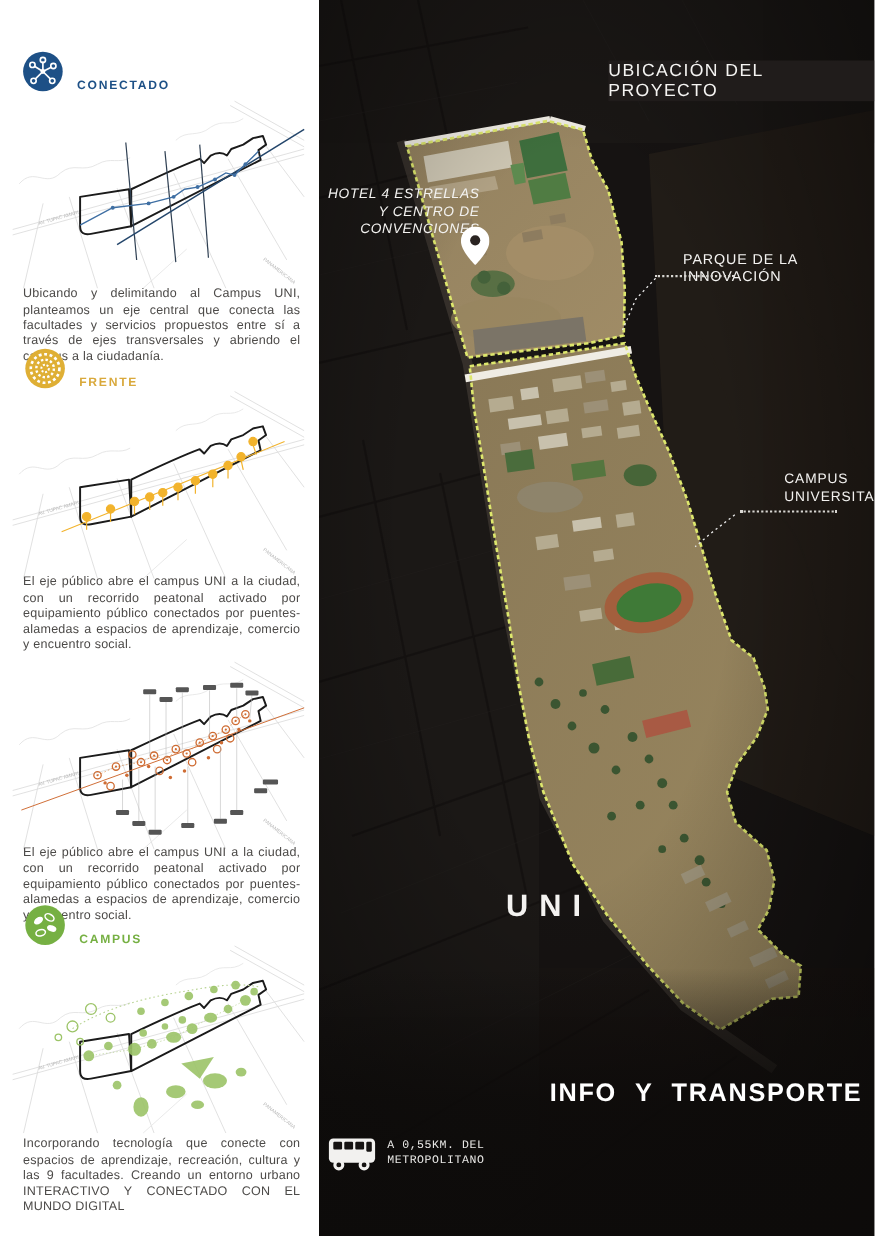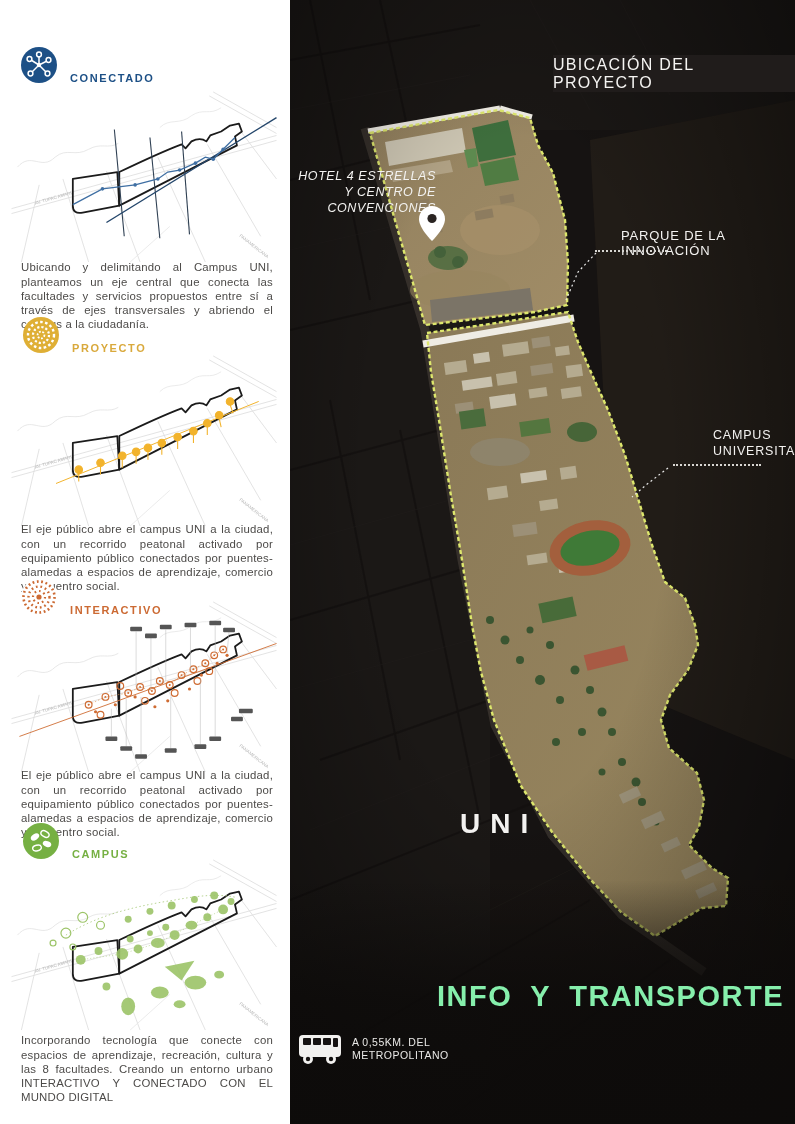--- a/index.html
+++ b/index.html
@@ -20,23 +20,23 @@
   #map-svg{position:absolute;left:0;top:0;}
   .maplabel{position:absolute;color:#f3f2f0;white-space:pre-line;}
   #header-band{position:absolute;right:0;top:55px;width:242px;height:37px;background:#201c1b;
     display:flex;align-items:center;justify-content:flex-end;padding-right:13px;}
   #header-band span{color:#f5f4f2;font-size:16px;letter-spacing:1.3px;}
   #hotel-label{left:4px;top:168px;width:142px;text-align:right;font-size:12.5px;line-height:16px;letter-spacing:.6px;font-style:italic;}
   #parque-label{left:303px;top:228px;font-size:13px;letter-spacing:.8px;margin-left:28px;}
   .dotted-u{position:absolute;border-top:2px dotted #d8d6d2;height:0;}
   #campus-label{left:382px;top:427px;font-size:12.5px;line-height:16px;letter-spacing:.8px;margin-left:41px;}
   #uni-label{left:170px;top:808px;font-size:28px;font-weight:600;letter-spacing:10px;}
-  #info-heading{position:absolute;right:11px;top:980px;color:#86efac;font-size:29px;font-weight:700;
+  #info-heading{position:absolute;right:11px;top:980px;color:#ffffff;font-size:23px;font-weight:700;
     letter-spacing:1.5px;word-spacing:9px;}
-  #transport-row{position:absolute;left:8px;right:4px;top:1032px;display:flex;align-items:flex-start;}
+  #transport-row{position:absolute;left:8px;right:4px;top:1032px;display:flex;align-items:flex-start;font-family:Liberation Mono, monospace;}
   .t-item{display:flex;align-items:center;gap:10px;}
   .t-item .t-icon{flex:0 0 auto;}
   .t-label{color:#e9e8e6;font-size:10.5px;line-height:13.5px;letter-spacing:.5px;white-space:pre-line;}
   #t1{width:168px}#t2{width:162px}#t3{width:165px}
 </style>
 </head>
 <body>
 
 <div id="poster">
 
@@ -112,21 +112,21 @@
 
     <div class="sec-head" style="left:22px;top:316px">
       <svg class="badge" viewBox="0 0 38 38">
         <circle cx="19" cy="19" r="18" fill="#dfaf35"></circle>
         <g stroke="#fff" fill="none">
           <circle cx="19" cy="19" r="13" stroke-width="2.4" stroke-dasharray="2.6 2.4"></circle>
           <circle cx="19" cy="19" r="8" stroke-width="2.2" stroke-dasharray="2.2 2"></circle>
           <circle cx="19" cy="19" r="3.4" stroke-width="1.8" stroke-dasharray="1.8 1.6"></circle>
         </g>
       </svg>
-      <span class="sec-label c-yellow">PROYECTO</span>
+      <span class="sec-label c-yellow">FRENTE</span>
     </div>
     <svg class="diagram" style="top:352px" viewBox="0 0 270 178">
       <use href="#basemap"></use>
       <line x1="45" y1="133" x2="250" y2="50" stroke="#f2b32c" stroke-width="1"></line>
       <g stroke="#f2b32c" stroke-width="1.1">
         <g fill="#f2b32c">
           <line x1="68" y1="122" x2="68" y2="131"></line>
             <circle cx="68" cy="119" r="3.8"></circle>
           <line x1="90" y1="115" x2="90" y2="124"></line>
             <circle cx="90" cy="112" r="3.8"></circle>
@@ -146,32 +146,20 @@
             <circle cx="198" cy="72" r="3.8"></circle>
           <line x1="210" y1="67" x2="212" y2="76"></line>
             <circle cx="210" cy="64" r="3.8"></circle>
           <line x1="221" y1="53" x2="224" y2="62"></line>
             <circle cx="221" cy="50" r="3.8"></circle>
         </g>
       </g>
     </svg>
     <p class="para" style="top:511px">El eje público abre el campus UNI a la ciudad, con un recorrido peatonal activado por equipamiento público conectados por puentes-alamedas a espacios de aprendizaje, comercio y encuentro social.</p>
 
-    <div class="sec-head" style="left:20px;top:578px">
-      <svg class="badge" viewBox="0 0 38 38">
-        <circle cx="19" cy="19" r="18" fill="#ffffff"></circle>
-        <g stroke="#cc6a33" fill="none">
-          <circle cx="19" cy="19" r="15.5" stroke-width="2.6" stroke-dasharray="1.8 2.6"></circle>
-          <circle cx="19" cy="19" r="10.5" stroke-width="2.4" stroke-dasharray="1.7 2.9"></circle>
-          <circle cx="19" cy="19" r="6" stroke-width="2.2" stroke-dasharray="1.6 3"></circle>
-        </g>
-        <circle cx="19" cy="19" r="2.6" fill="#cc6a33"></circle>
-      </svg>
-      <span class="sec-label c-orange">INTERACTIVO</span>
-    </div>
     <svg class="diagram" style="top:598px" viewBox="0 0 270 178">
       <use href="#basemap"></use>
       <line x1="8" y1="140" x2="268" y2="46" stroke="#cf6c33" stroke-width="0.9"></line>
       <polyline points="78,108 95,100 118,96 130,90 142,94 150,84 160,88 172,78 184,72 196,66 205,58 214,52" fill="none" stroke="#d98c4a" stroke-width="0.6" stroke-dasharray="1.5 2"></polyline>
       <g fill="none" stroke="#cf6c33" stroke-width="1.2">
         <circle cx="78" cy="108" r="3.4"></circle>
           <circle cx="95" cy="100" r="3.4"></circle>
           <circle cx="118" cy="96" r="3.4"></circle>
         <circle cx="130" cy="90" r="3.4"></circle>
           <circle cx="142" cy="94" r="3.4"></circle>
@@ -289,21 +277,21 @@
         <polygon points="155,112 185,106 172,126"></polygon>
       </g>
       <g fill="none" stroke="#9cc468" stroke-width="1.2">
         <circle cx="55" cy="78" r="5"></circle>
           <circle cx="72" cy="62" r="5"></circle>
           <circle cx="90" cy="70" r="4"></circle>
         <circle cx="42" cy="88" r="3"></circle>
           <circle cx="62" cy="92" r="3"></circle>
       </g>
     </svg>
-    <p class="para" style="top:1022px">Incorporando tecnología que conecte con espacios de aprendizaje, recreación, cultura y las 8 facultades. Creando un entorno urbano INTERACTIVO Y CONECTADO CON EL MUNDO DIGITAL</p>
+    <p class="para" style="top:1022px">Incorporando tecnología que conecte con espacios de aprendizaje, recreación, cultura y las 9 facultades. Creando un entorno urbano INTERACTIVO Y CONECTADO CON EL MUNDO DIGITAL</p>
   </div>
 
   <div id="map-panel">
     <svg id="map-svg" width="505" height="1124" viewBox="0 0 505 1124">
       <defs>
         <linearGradient id="tanU" x1="0" y1="0" x2="1" y2="1">
           <stop offset="0" stop-color="#93815f"></stop>
             <stop offset="1" stop-color="#a08c66"></stop>
         </linearGradient>
         <linearGradient id="tanL" x1="0" y1="0" x2="1" y2="1">

